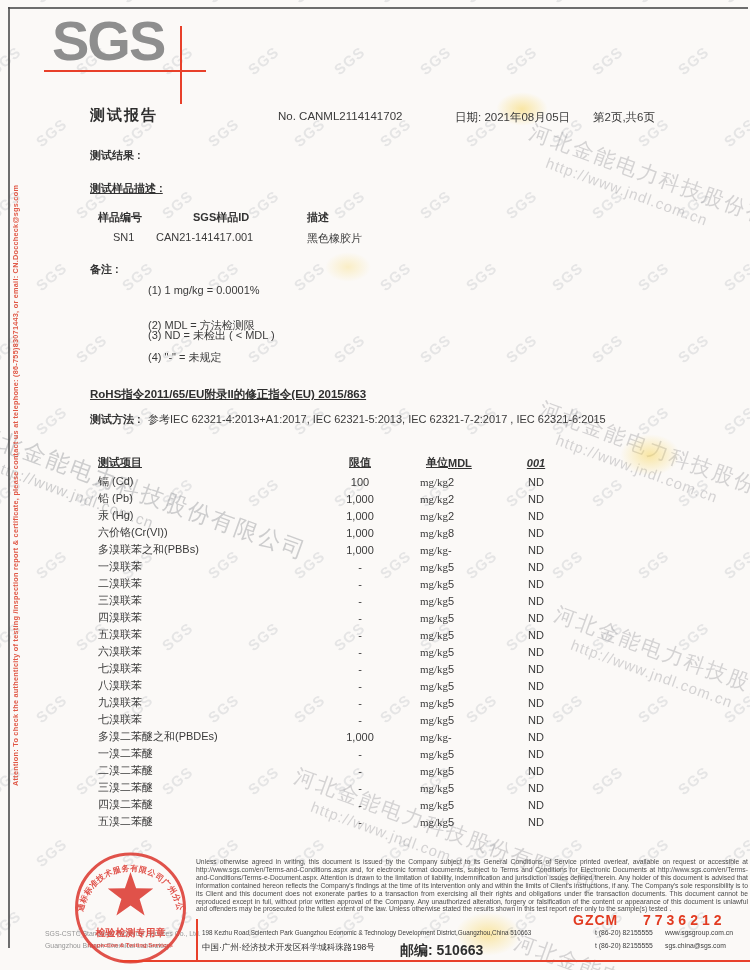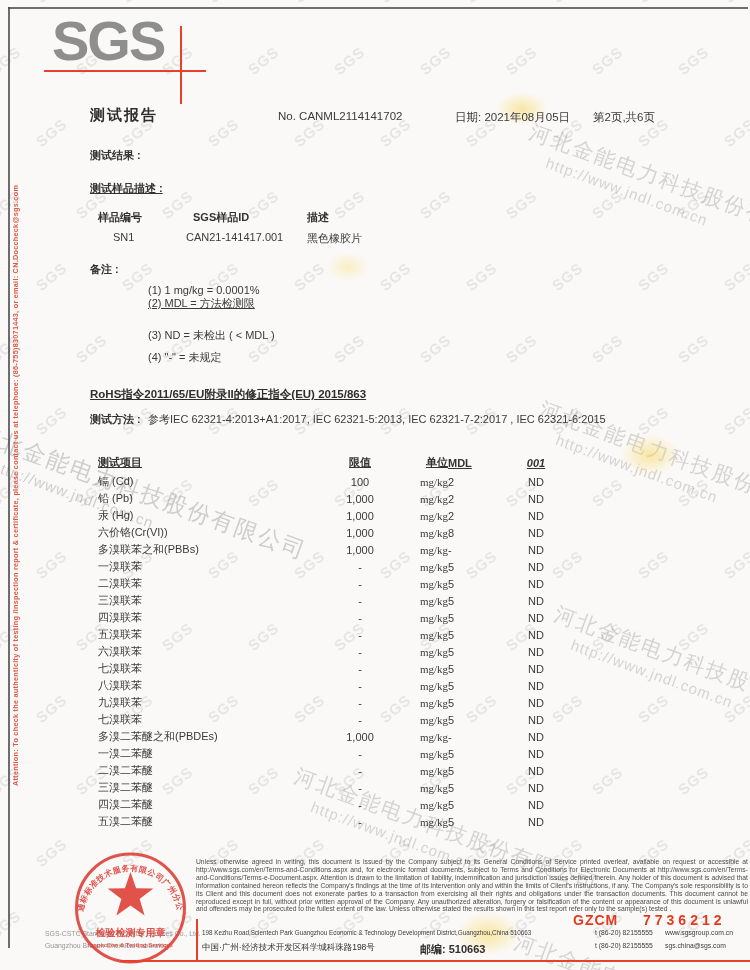--- a/index.html
+++ b/index.html
@@ -37,21 +37,21 @@
   .remarks-lbl{left:90px;top:262px;}
   .rohs-hd{position:absolute;left:90px;top:387px;font-size:11.5px;font-weight:bold;color:#2f2f2f;text-decoration:underline;}
   .method-lbl{left:90px;top:412px;}
   .method-t1{position:absolute;left:148px;top:412px;font-size:11px;color:#3a3a3a;}
   .method-t2{position:absolute;left:148px;top:431px;font-size:11px;color:#3a3a3a;}
   
   .s-h1{position:absolute;left:98px;top:210px;font-size:11px;font-weight:bold;color:#333;}
   .s-h2{position:absolute;left:193px;top:210px;font-size:11px;font-weight:bold;color:#333;}
   .s-h3{position:absolute;left:307px;top:210px;font-size:11px;font-weight:bold;color:#333;}
   .s-v1{position:absolute;left:113px;top:231px;font-size:11px;color:#3a3a3a;}
-  .s-v2{position:absolute;left:186px;top:231px;font-size:11px;color:#3a3a3a;}
+  .s-v2{position:absolute;left:156px;top:231px;font-size:11px;color:#3a3a3a;}
   .s-v3{position:absolute;left:307px;top:231px;font-size:11px;color:#3a3a3a;}
   
   .remark{position:absolute;left:148px;font-size:11px;color:#3a3a3a;}
   
   #rtable{position:absolute;left:90px;top:452px;width:510px;font-size:11px;color:#3a3a3a;}
   .tr{display:flex;height:17px;align-items:center;}
   .tr.hdr{height:21px;font-weight:bold;color:#333;}
   .hdr span{text-decoration:underline;}
   .hdr .c-val{font-style:italic;}
   .c-item{width:240px;padding-left:8px;box-sizing:border-box;text-align:left;}
@@ -62,21 +62,21 @@
   
   .disclaimer{position:absolute;left:196px;top:858px;width:552px;font-size:6.75px;line-height:7.9px;
               text-align:justify;color:#4c4c4c;}
   
   .co-line1{position:absolute;left:45px;top:930px;font-size:6.9px;color:#969696;}
   .co-line2{position:absolute;left:45px;top:942px;font-size:6.9px;color:#969696;}
   .f-vline{position:absolute;left:196px;top:919px;width:1.5px;height:43px;background:#e8402a;}
   .f-bline{position:absolute;left:120px;top:960px;width:630px;height:1.5px;background:#e8402a;}
   .addr-en{position:absolute;left:202px;top:929px;font-size:6.3px;color:#3c3c3c;}
   .addr-cn{position:absolute;left:202px;top:942px;font-size:8.5px;font-weight:normal;color:#2e2e2e;}
-  .postcode{position:absolute;left:420px;top:942px;font-size:11px;font-weight:bold;color:#2e2e2e;}
+  .postcode{position:absolute;left:400px;top:942px;font-size:14px;font-weight:bold;color:#2e2e2e;}
   .phone1{position:absolute;left:595px;top:929px;font-size:6.8px;color:#3c3c3c;}
   .phone2{position:absolute;left:595px;top:942px;font-size:6.8px;color:#3c3c3c;}
   .web{position:absolute;left:665px;top:929px;font-size:6.8px;color:#3c3c3c;}
   .email{position:absolute;left:665px;top:942px;font-size:6.8px;color:#3c3c3c;}
   .code-lbl{position:absolute;left:573px;top:912px;font-size:14px;font-weight:bold;color:#e23a20;letter-spacing:1px;}
   .code-num{position:absolute;left:643px;top:912px;font-size:14px;font-weight:bold;color:#e23a20;letter-spacing:4px;}
   
   .stamp{position:absolute;left:58px;top:850px;opacity:.88;}
   
   .stain{position:absolute;pointer-events:none;
@@ -268,21 +268,21 @@
 
   <div class="s-h1">样品编号</div>
   <div class="s-h2">SGS样品ID</div>
   <div class="s-h3">描述</div>
   <div class="s-v1">SN1</div>
   <div class="s-v2">CAN21-141417.001</div>
   <div class="s-v3">黑色橡胶片</div>
 
   <div class="lbl remarks-lbl">备注 :</div>
   <div class="remark" style="top:284px;">(1) 1 mg/kg = 0.0001%</div>
-  <div class="remark" style="top:296px;text-decoration:underline;">(2) MDL = 方法检测限</div>
+  <div class="remark" style="top:318px;">(2) MDL = 方法检测限</div>
   <div class="remark" style="top:328px;">(3) ND = 未检出 ( &lt; MDL )</div>
   <div class="remark" style="top:350px;">(4) "-" = 未规定</div>
 
   <div class="rohs-hd">RoHS指令2011/65/EU附录II的修正指令(EU) 2015/863</div>
   <div class="lbl method-lbl">测试方法 :</div>
   <div class="method-t1">参考IEC 62321-4:2013+A1:2017, IEC 62321-5:2013,  IEC 62321-7-2:2017 , IEC 62321-6:2015</div>
 
   <div id="rtable">
     <div class="tr hdr">
       <span class="c-item">测试项目</span>

